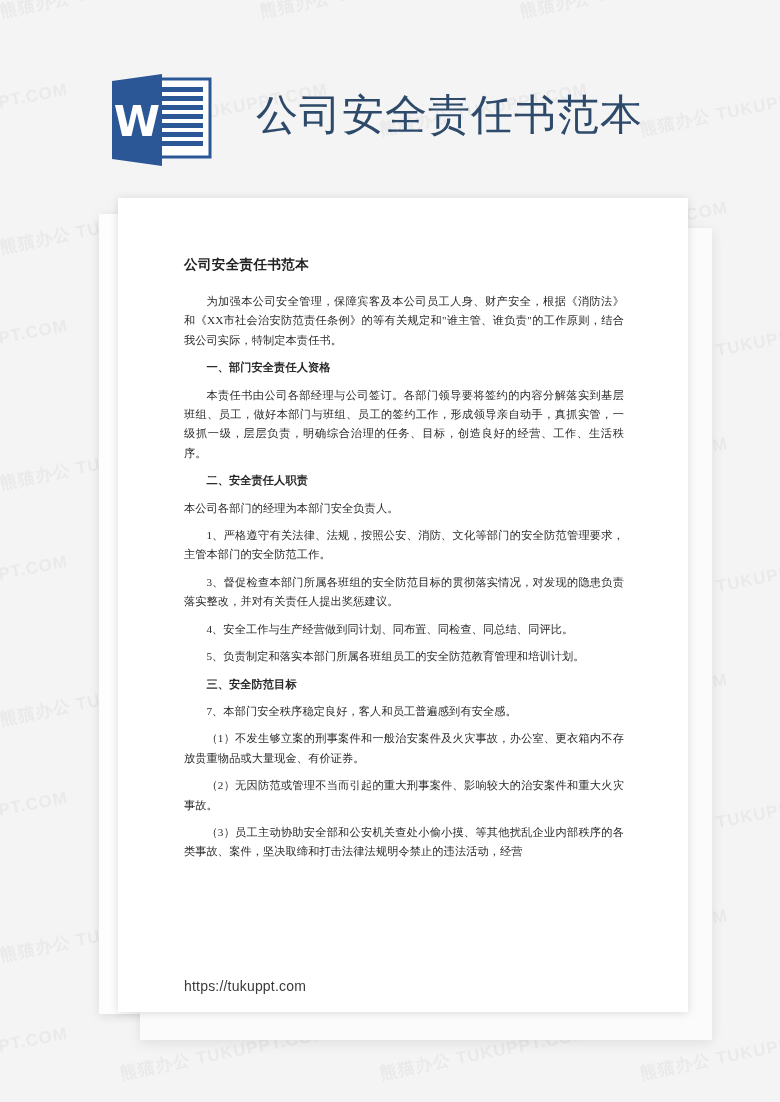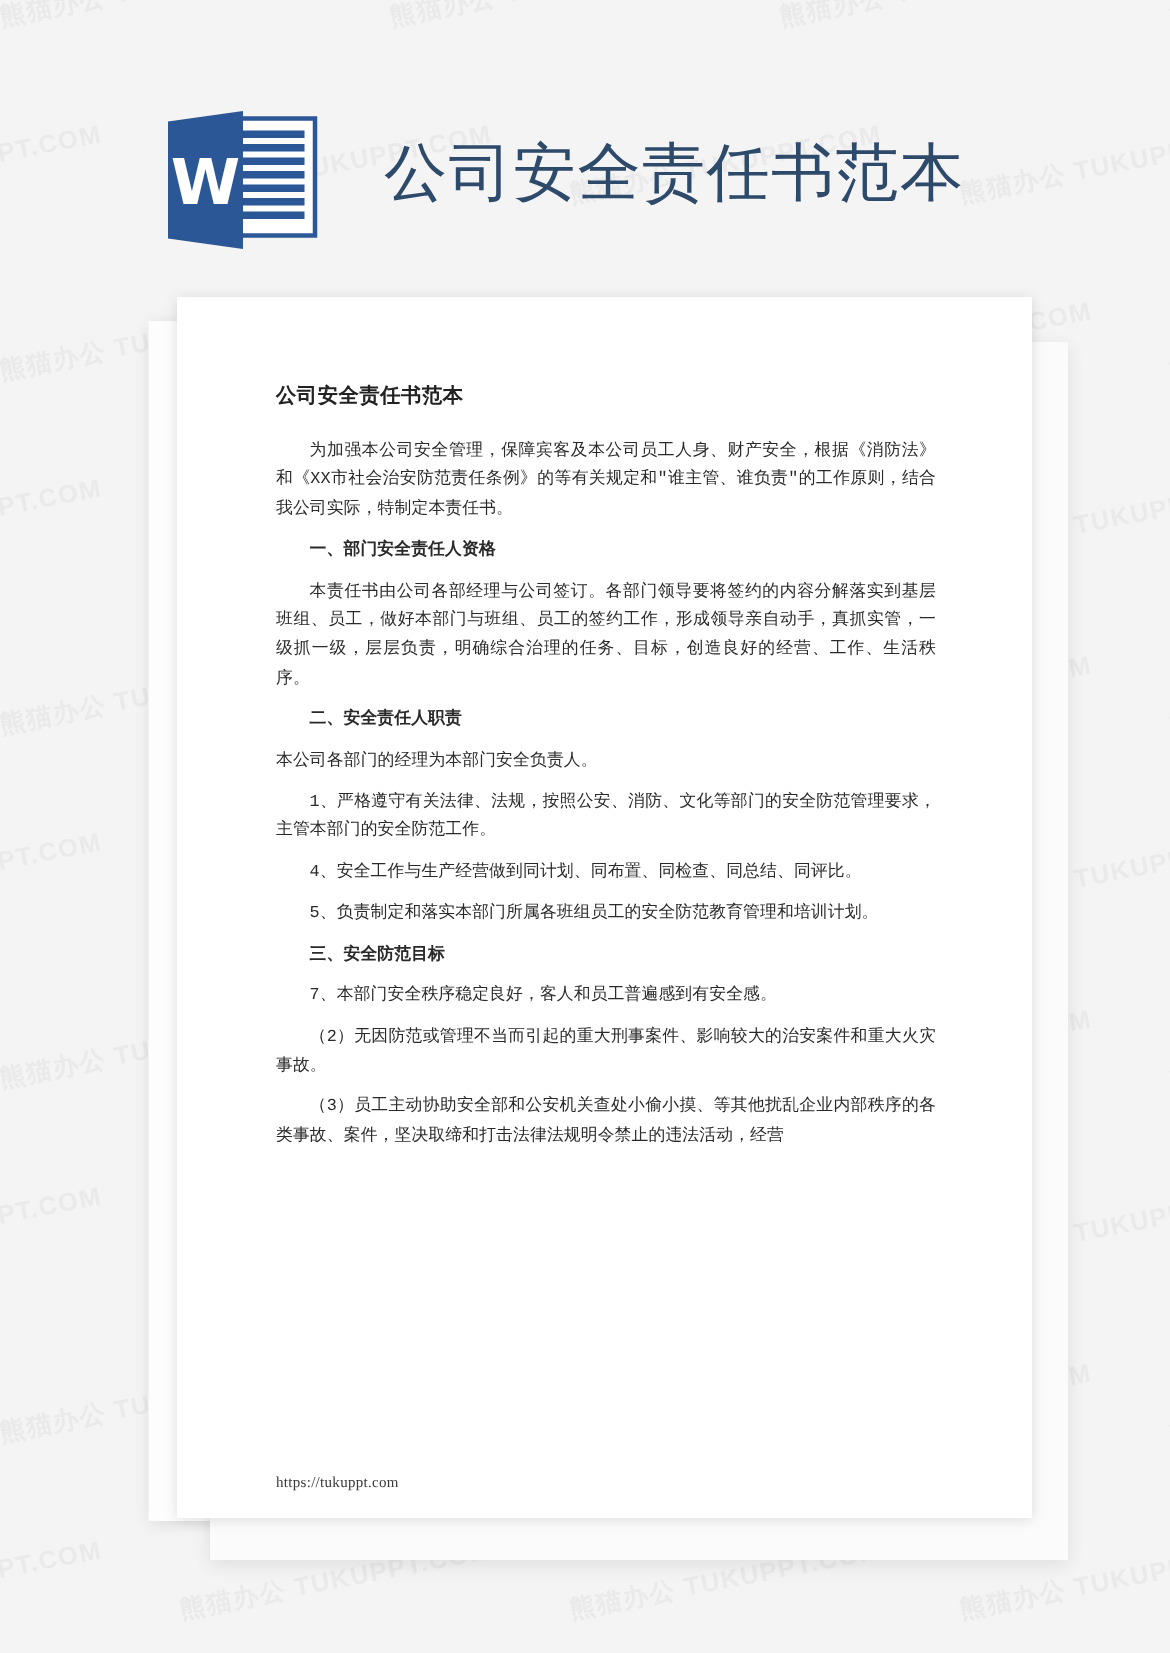--- a/index.html
+++ b/index.html
@@ -110,41 +110,41 @@
     font-family: "DejaVu Serif", "Liberation Serif", serif;
     font-size: 13.5px;
     font-weight: 700;
     color: #222;
     letter-spacing: 0.4px;
     margin: 0 0 18px 0;
     line-height: 20px;
   }
 
   .para {
-    font-family: Liberation Mono, monospace;
+    font-family: Liberation Serif, serif;
     font-size: 11.2px;
     line-height: 19.4px;
     color: #2a2a2a;
     margin: 0 0 8px 0;
     text-align: justify;
     text-justify: inter-ideograph;
     letter-spacing: 0.1px;
   }
   .para.indent { text-indent: 2em; }
   .para.heading {
     text-indent: 2em;
     font-weight: 700;
   }
 
   .footer-url {
     position: absolute;
     left: 66px;
     bottom: 18px;
-    font-family: Liberation Serif, serif;
-    font-size: 10px;
+    font-family: Liberation Sans, sans-serif;
+    font-size: 14px;
     color: #3a3a3a;
     letter-spacing: 0.2px;
   }
 </style>
 </head>
 <body>
 
 <div class="watermark-layer" id="wm-layer">
     <div class="wm" style="left: 0px; top: 0px;">熊猫办公 TUKUPPT.COM</div>
     <div class="wm" style="left: 260px; top: 0px;">熊猫办公 TUKUPPT.COM</div>
@@ -219,22 +219,24 @@
 <div class="page-main">
   <div class="page-inner">
     <div class="body-title">公司安全责任书范本</div>
     <div id="paragraph-container">
         <div class="para indent">为加强本公司安全管理，保障宾客及本公司员工人身、财产安全，根据《消防法》和《XX市社会治安防范责任条例》的等有关规定和"谁主管、谁负责"的工作原则，结合我公司实际，特制定本责任书。</div>
         <div class="para heading">一、部门安全责任人资格</div>
         <div class="para indent">本责任书由公司各部经理与公司签订。各部门领导要将签约的内容分解落实到基层班组、员工，做好本部门与班组、员工的签约工作，形成领导亲自动手，真抓实管，一级抓一级，层层负责，明确综合治理的任务、目标，创造良好的经营、工作、生活秩序。</div>
         <div class="para heading">二、安全责任人职责</div>
         <div class="para">本公司各部门的经理为本部门安全负责人。</div>
         <div class="para indent">1、严格遵守有关法律、法规，按照公安、消防、文化等部门的安全防范管理要求，主管本部门的安全防范工作。</div>
+        <div class="para indent">3、督促检查本部门所属各班组的安全防范目标的贯彻落实情况，对发现的隐患负责落实整改，并对有关责任人提出奖惩建议。</div>
         <div class="para indent">4、安全工作与生产经营做到同计划、同布置、同检查、同总结、同评比。</div>
         <div class="para indent">5、负责制定和落实本部门所属各班组员工的安全防范教育管理和培训计划。</div>
         <div class="para heading">三、安全防范目标</div>
         <div class="para indent">7、本部门安全秩序稳定良好，客人和员工普遍感到有安全感。</div>
+        <div class="para indent">（1）不发生够立案的刑事案件和一般治安案件及火灾事故，办公室、更衣箱内不存放贵重物品或大量现金、有价证券。</div>
         <div class="para indent">（2）无因防范或管理不当而引起的重大刑事案件、影响较大的治安案件和重大火灾事故。</div>
         <div class="para indent">（3）员工主动协助安全部和公安机关查处小偷小摸、等其他扰乱企业内部秩序的各类事故、案件，坚决取缔和打击法律法规明令禁止的违法活动，经营</div>
       </div>
   </div>
   <div class="footer-url">https://tukuppt.com</div>
 </div>
 
 </body></html>

